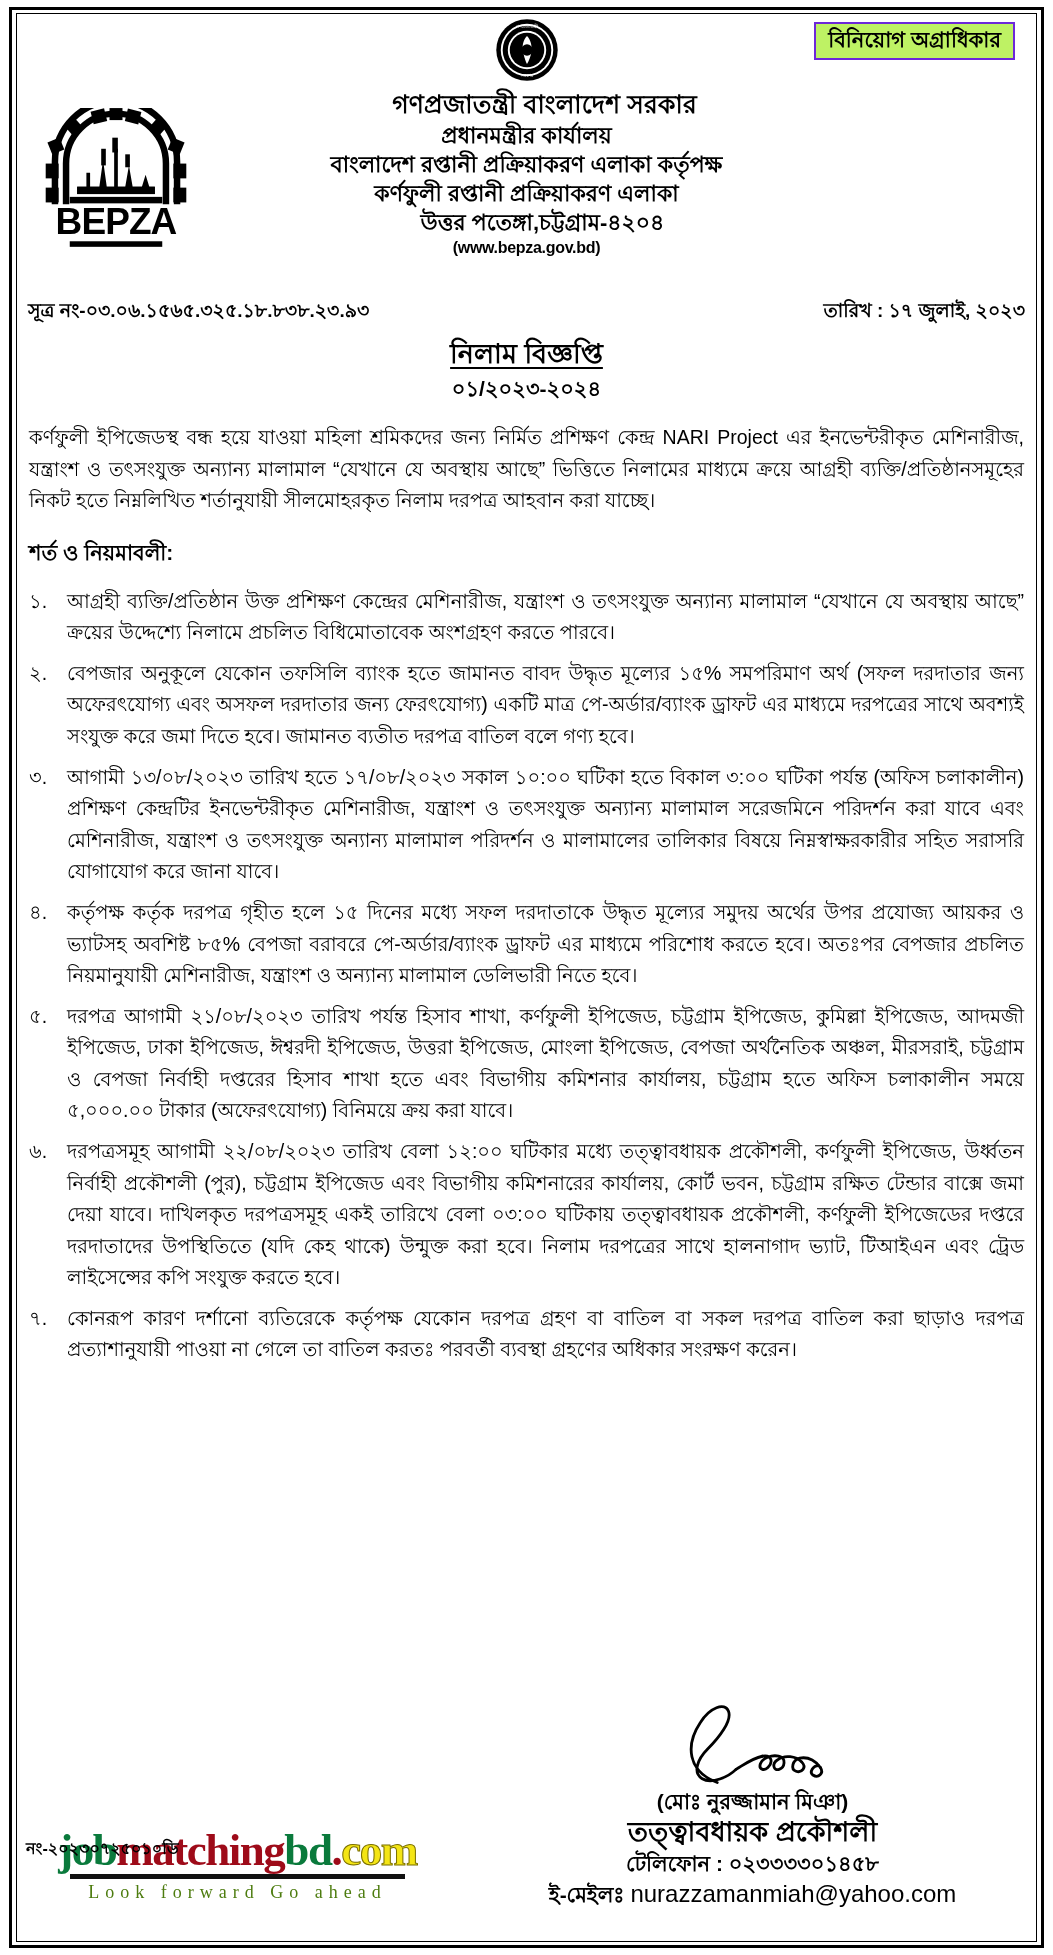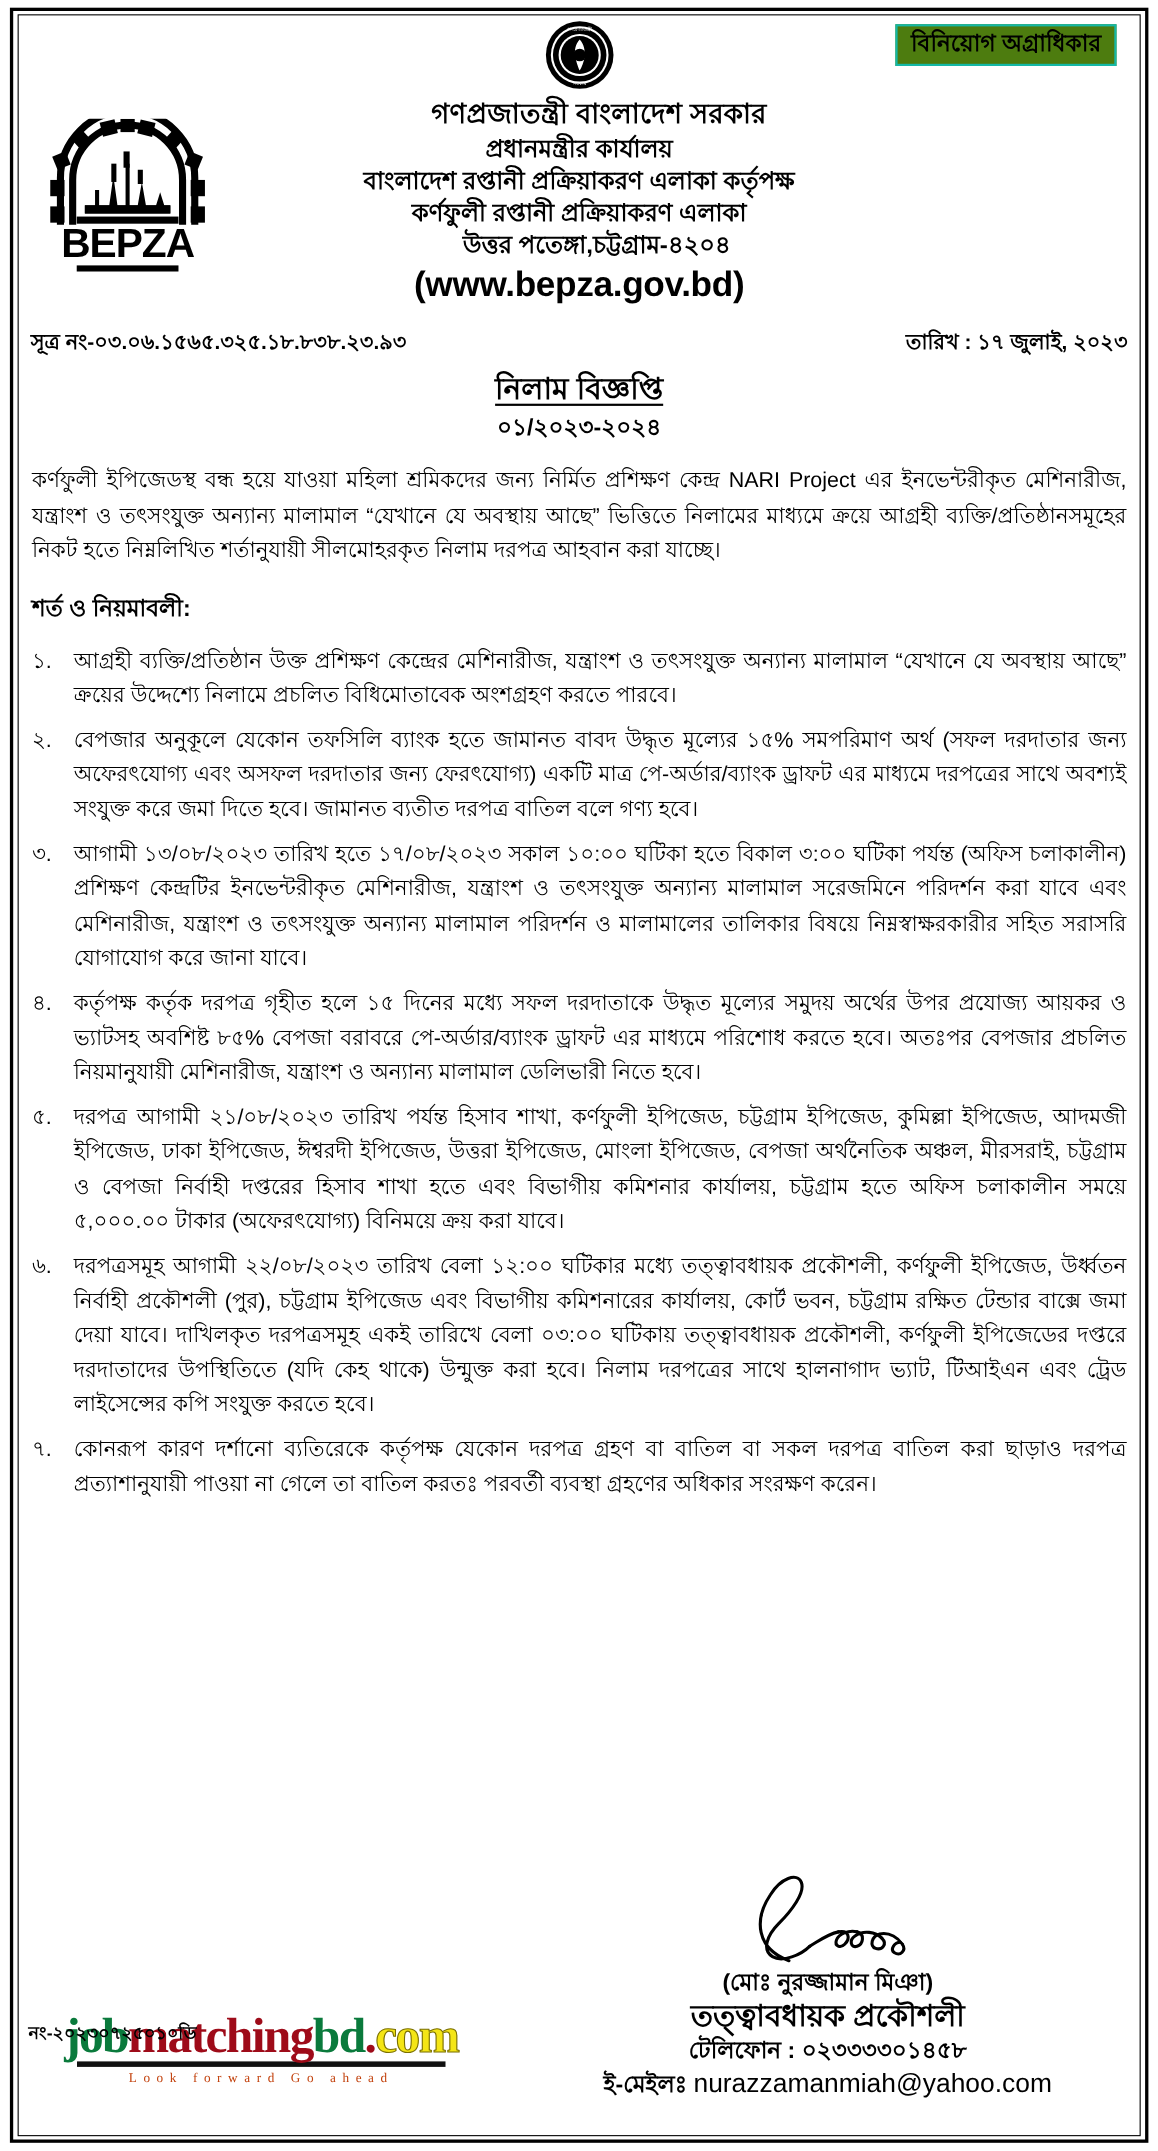--- a/index.html
+++ b/index.html
@@ -44,27 +44,27 @@
   .header {
     position: absolute;
     left: 0;
     top: 0;
     width: 1053px;
   }
   .priority-box {
     position: absolute;
     right: 38px;
     top: 22px;
-    border: 2px solid #14b8a6;
+    border: 2px solid #6d28d9;
     padding: 4px 12px 6px 12px;
     font-size: 21px;
     line-height: 1.15;
     font-family: "Liberation Sans", "DejaVu Sans", sans-serif;
     font-weight: 600;
-    background: #4d7c0f;
+    background: #bef264;
     box-sizing: border-box;
   }
 
   .govt-emblem {
     position: absolute;
     left: 50%;
     transform: translateX(-50%);
     top: 18px;
     width: 64px;
     height: 64px;
@@ -89,21 +89,21 @@
   .org-line {
     display: block;
     line-height: 1.32;
   }
   .org-l1 { font-size: 25px; font-weight: 700; letter-spacing: .2px; padding-left: 36px; }
   .org-l2 { font-size: 22px; font-weight: 600; }
   .org-l3 { font-size: 22px; font-weight: 600; }
   .org-l4 { font-size: 22px; font-weight: 600; }
   .org-l5 { font-size: 22px; font-weight: 600; padding-left: 32px; }
   .org-web {
-    font-size: 32px;
+    font-size: 16px;
     font-weight: 700;
     font-family: "Liberation Sans", "DejaVu Sans", sans-serif;
     letter-spacing: -0.3px;
   }
 
   
   .refrow {
     position: absolute;
     left: 28px;
     top: 296px;
@@ -207,23 +207,23 @@
   .wm-dot { color: #9e0b19; }
   .wm-com { color: #f4e515; -webkit-text-stroke: 1px #7a6f00; }
   .wm-underline {
     height: 5px;
     background: #111;
     width: 335px;
     margin: 1px auto 3px auto;
   }
   .wm-tag {
     font-family: "Liberation Serif", "DejaVu Serif", serif;
-    font-size: 12px;
+    font-size: 18px;
     letter-spacing: 6px;
-    color: #c2410c;
+    color: #4d7c0f;
     white-space: nowrap;
   }
 
   .signature-block {
     position: absolute;
     left: 480px;
     top: 1700px;
     width: 545px;
     text-align: center;
     font-family: "Liberation Sans", "DejaVu Sans", sans-serif;

